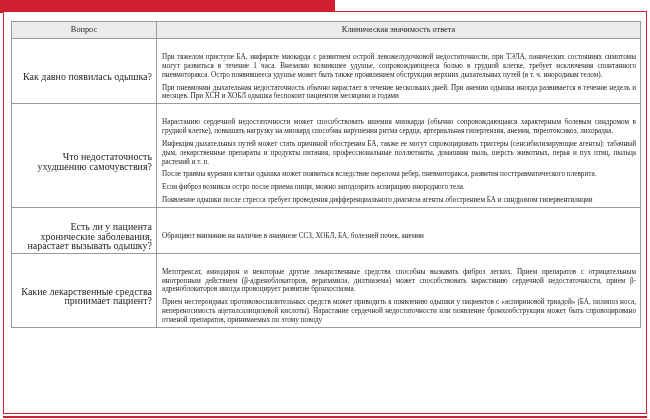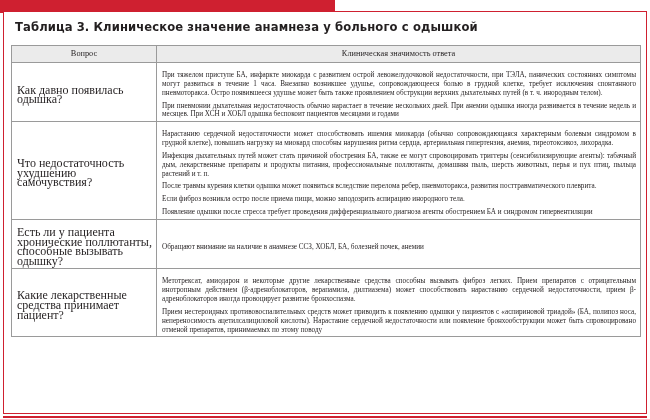--- a/index.html
+++ b/index.html
@@ -64,39 +64,39 @@
   table.anamnesis {
     width: 629px;
     border-collapse: collapse;
     table-layout: fixed;
     margin-top: 3px;
   }
   table.anamnesis th,
   table.anamnesis td {
     border: 0.8px solid #9a9a9a;
     vertical-align: middle;
-    padding: 8px 4px 2px 5px;
+    padding: 14px 4px 2px 5px;
     color: #231f20;
   }
   table.anamnesis thead th {
     background: #ebebeb;
     font-weight: normal;
     font-size: 8.3px;
     text-align: center;
     height: 14px;
     padding: 1px 3px;
     line-height: 10px;
   }
   col.c-question { width: 145px; }
   col.c-answer   { width: 484px; }
 
   td.q-cell {
-    font-size: 12px;
+    font-size: 10px;
     line-height: 9.6px;
-    text-align: left;
+    text-align: right;
     vertical-align: middle;
     padding-left: 6px;
     padding-right: 4px;
   }
   td.a-cell {
     font-size: 7.2px;
     line-height: 8.85px;
     text-align: justify;
     text-align-last: left;
     vertical-align: top;
@@ -122,21 +122,20 @@
 </head>
 <body>
 
 <div class="page">
 
   <div class="top-accent"></div>
 
   <div class="card">
     <div class="card-inner">
 
-      <div class="table-title">Таблица 3. Клиническое значение анамнеза у больного с одышкой</div>
 
       <table class="anamnesis">
         <colgroup>
           <col class="c-question">
           <col class="c-answer">
         </colgroup>
         <thead>
           <tr>
             <th>Вопрос</th>
             <th>Клиническая значимость ответа</th>
@@ -157,21 +156,21 @@
             <td class="a-cell">
               <p>Нарастанию сердечной недостаточности может способствовать ишемия миокарда (обычно сопровождающаяся характерным болевым синдромом в грудной клетке), повышать нагрузку на миокард способны нарушения ритма сердца, артериальная гипертензия, анемия, тиреотоксикоз, лихорадка.</p>
               <p>Инфекция дыхательных путей может стать причиной обострения БА, также ее могут спровоцировать триггеры (сенсибилизирующие агенты): табачный дым, лекарственные препараты и продукты питания, профессиональные поллютанты, домашняя пыль, шерсть животных, перья и пух птиц, пыльца растений и т. п.</p>
               <p>После травмы курения клетки одышка может появиться вследствие перелома ребер, пневмоторакса, развития посттравматического плеврита.</p>
               <p>Если фиброз возникла остро после приема пищи, можно заподозрить аспирацию инородного тела.</p>
               <p>Появление одышки после стресса требует проведения дифференциального диагноза агенты обострением БА и синдромом гипервентиляции</p>
             </td>
           </tr>
 
           <tr>
-            <td class="q-cell">Есть ли у пациента хронические поллютанты, способные вызывать одышку?</td>
+            <td class="q-cell">Есть ли у пациента хронические заболевания, нарастает вызывать одышку?</td>
             <td class="a-cell">
               <p>Обращают внимание на наличие в анамнезе ССЗ, ХОБЛ, БА, болезней почек, анемии</p>
             </td>
           </tr>
 
           <tr>
             <td class="q-cell">Какие лекарственные средства принимает пациент?</td>
             <td class="a-cell">
               <p>Метотрексат, амиодарон и некоторые другие лекарственные средства способны вызывать фиброз легких. Прием препаратов с отрицательным инотропным действием (β-адреноблокаторов, верапамила, дилтиазема) может способствовать нарастанию сердечной недостаточности, прием β-адреноблокаторов иногда провоцирует развитие бронхоспазма.</p>
               <p>Прием нестероидных противовоспалительных средств может приводить к появлению одышки у пациентов с «аспириновой триадой» (БА, полипоз носа, непереносимость ацетилсалициловой кислоты). Нарастание сердечной недостаточности или появление бронхообструкции может быть спровоцировано отменой препаратов, принимаемых по этому поводу</p>

